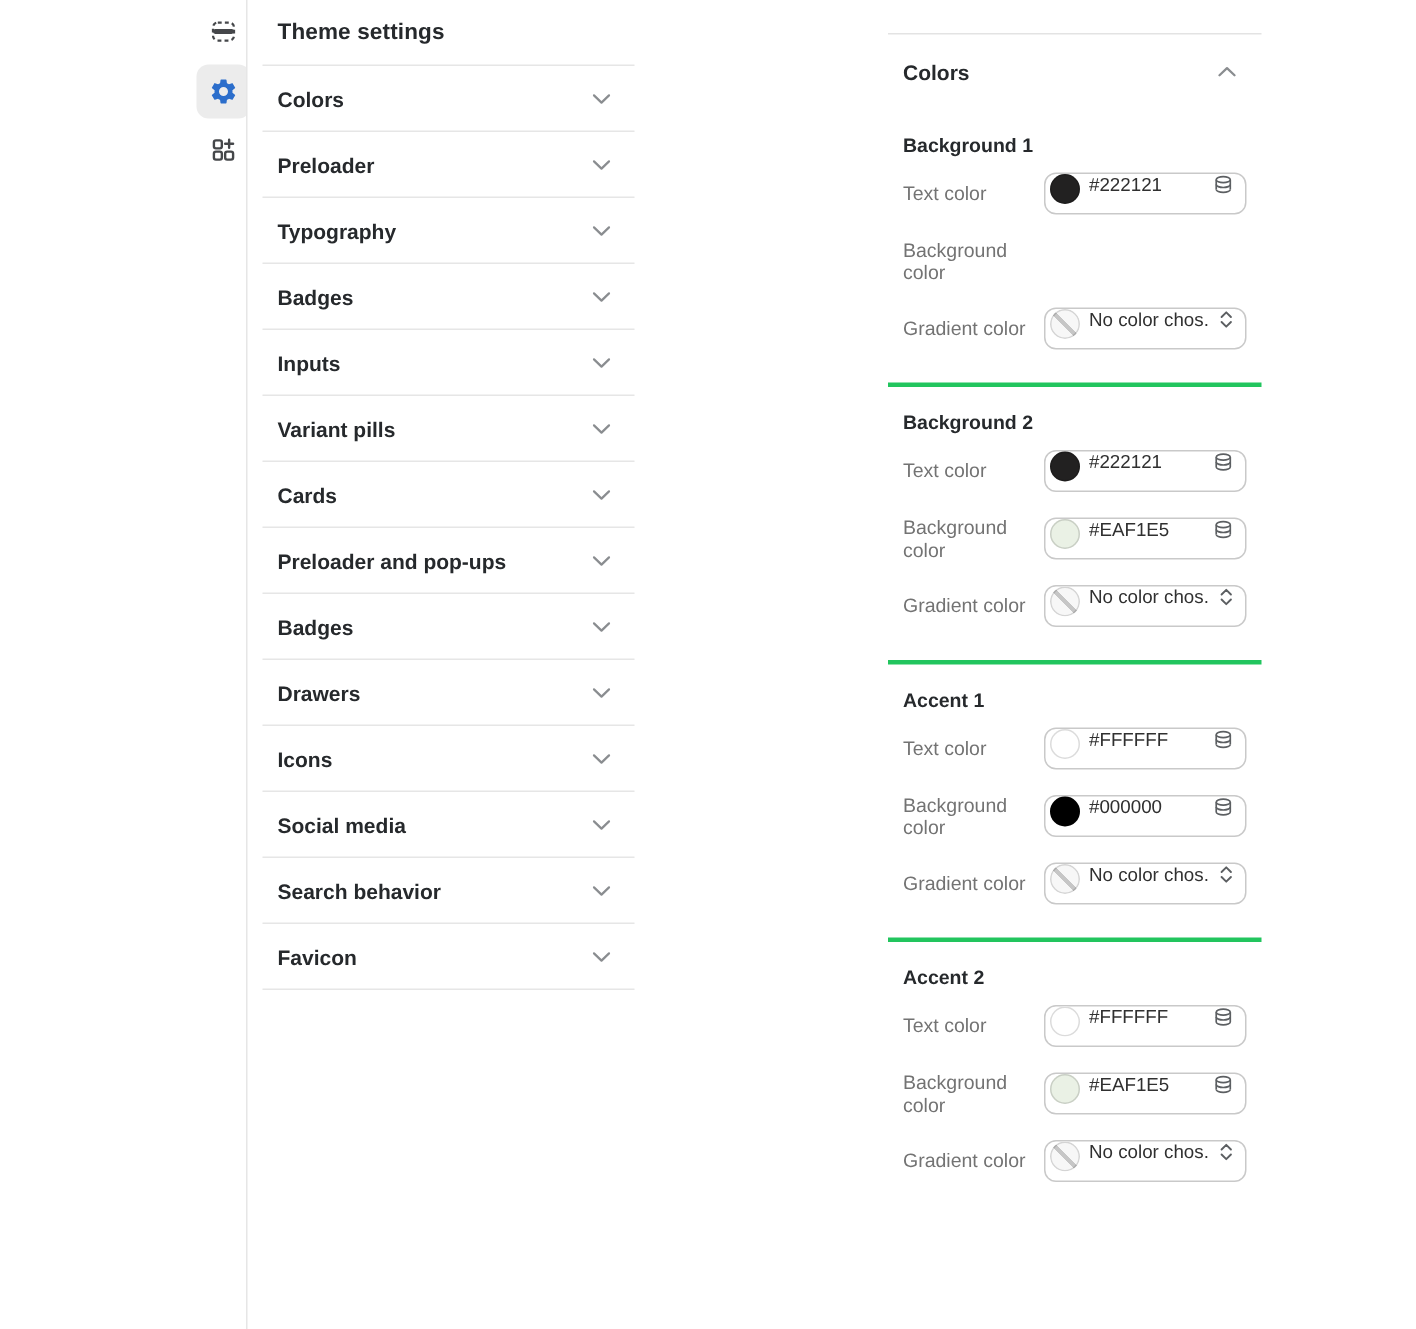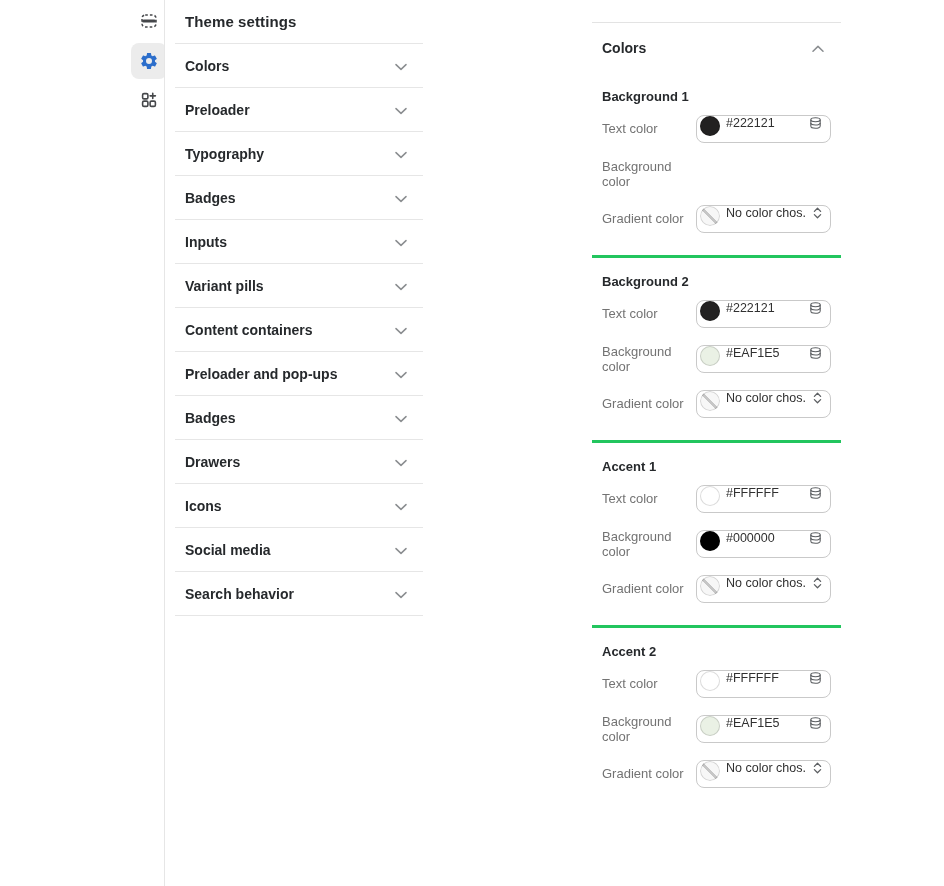--- a/index.html
+++ b/index.html
@@ -133,29 +133,29 @@
 
   <li class="acc-row">
     <span class="acc-label">Variant pills</span>
     <span class="acc-chevron">
       <svg width="12" height="8" viewBox="0 0 12 8" fill="none" stroke="currentColor" stroke-width="1.5" stroke-linecap="round" stroke-linejoin="round">
         <path d="M1 1.6 6 6.4l5-4.8"></path>
       </svg>
     </span>
   </li>
 
-
-  <li class="acc-row">
-    <span class="acc-label">Content containers</span>
-    <span class="acc-chevron">
-      <svg width="12" height="8" viewBox="0 0 12 8" fill="none" stroke="currentColor" stroke-width="1.5" stroke-linecap="round" stroke-linejoin="round">
-        <path d="M1 1.6 6 6.4l5-4.8"></path>
-      </svg>
-    </span>
-  </li>
+  <li class="acc-row">
+    <span class="acc-label">Cards</span>
+    <span class="acc-chevron">
+      <svg width="12" height="8" viewBox="0 0 12 8" fill="none" stroke="currentColor" stroke-width="1.5" stroke-linecap="round" stroke-linejoin="round">
+        <path d="M1 1.6 6 6.4l5-4.8"></path>
+      </svg>
+    </span>
+  </li>
+
 
 
   <li class="acc-row">
     <span class="acc-label">Preloader and pop-ups</span>
     <span class="acc-chevron">
       <svg width="12" height="8" viewBox="0 0 12 8" fill="none" stroke="currentColor" stroke-width="1.5" stroke-linecap="round" stroke-linejoin="round">
         <path d="M1 1.6 6 6.4l5-4.8"></path>
       </svg>
     </span>
   </li>
@@ -198,20 +198,28 @@
 
   <li class="acc-row">
     <span class="acc-label">Search behavior</span>
     <span class="acc-chevron">
       <svg width="12" height="8" viewBox="0 0 12 8" fill="none" stroke="currentColor" stroke-width="1.5" stroke-linecap="round" stroke-linejoin="round">
         <path d="M1 1.6 6 6.4l5-4.8"></path>
       </svg>
     </span>
   </li>
 
+  <li class="acc-row">
+    <span class="acc-label">Favicon</span>
+    <span class="acc-chevron">
+      <svg width="12" height="8" viewBox="0 0 12 8" fill="none" stroke="currentColor" stroke-width="1.5" stroke-linecap="round" stroke-linejoin="round">
+        <path d="M1 1.6 6 6.4l5-4.8"></path>
+      </svg>
+    </span>
+  </li>
 </ul>
   </aside>
 
   <section class="panel">
     <div class="panel-header">
       <span class="panel-header-label">Colors</span>
       <span class="acc-chevron">
         <svg width="12" height="8" viewBox="0 0 12 8" fill="none" stroke="currentColor" stroke-width="1.5" stroke-linecap="round" stroke-linejoin="round">
           <path d="M1 6.2 6 1.4l5 4.8"></path>
         </svg>

